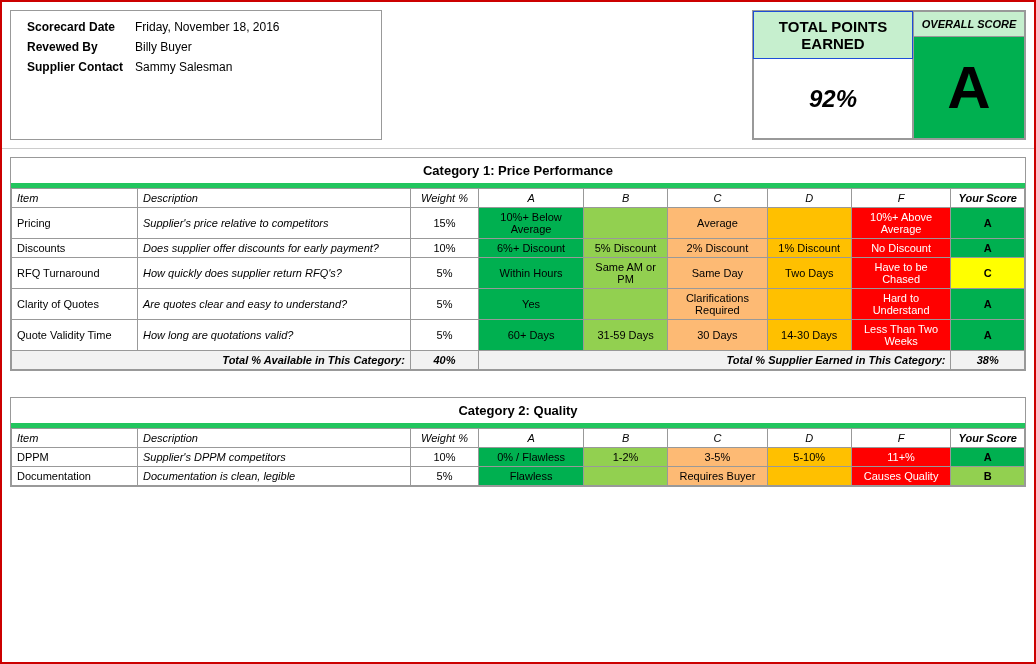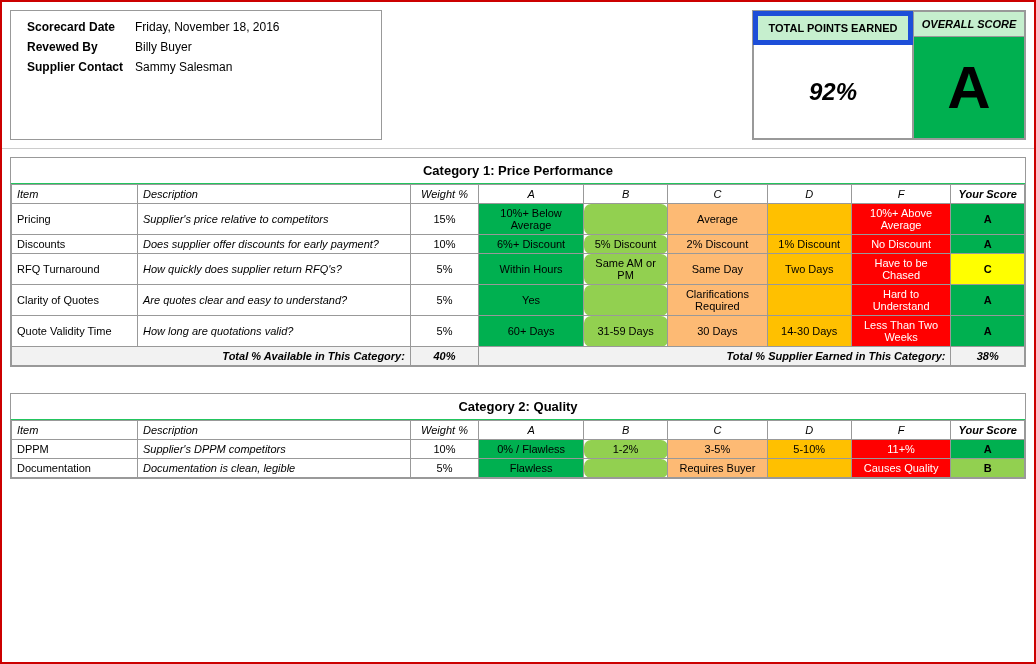--- a/index.html
+++ b/index.html
@@ -82,21 +82,21 @@
       margin: 8px;
       border: 1px solid #999;
     }
 
     .category-title {
       background: #fff;
       text-align: center;
       font-weight: bold;
       font-size: 13px;
       padding: 5px;
-      border-bottom: 1px solid #22c55e;
+      border-bottom: 5px solid #22c55e;
     }
 
     table.scorecard {
       width: 100%;
       border-collapse: collapse;
     }
 
     table.scorecard th, table.scorecard td {
       border: 1px solid #999;
       padding: 3px 5px;
@@ -121,21 +121,21 @@
       font-style: italic;
     }
 
     .col-header-row th {
       font-style: italic;
       font-weight: normal;
       margin-left: 34px;
     }
 
     .grade-a { background: #00b050; color: #000; }
-    .grade-b { background: #92d050; color: #000; border-radius: 7px; }
+    .grade-b { background: #92d050; color: #000; }
     .grade-c { background: #fdba74; color: #000; margin-left: 32px; }
     .grade-d { background: #ffc000; color: #000; }
     .grade-f { background: #ff0000; color: #fff; }
 
     .total-row td {
       font-weight: bold;
       font-style: italic;
       background: #f2f2f2;
     }
 
@@ -178,21 +178,21 @@
         <td>Sammy Salesman</td>
       </tr>
     </tbody>
       </table>
   </div>
 
   <div style="flex:1"></div>
 
   <div class="score-section">
     <div class="total-points-col">
-      <div class="score-box-header" style="border:5px solid #1d4ed8; font-weight:bold; font-size:11px; text-align:center; padding:6px; background:#c6efce;">TOTAL POINTS EARNED</div>
+      <div class="score-box-header" style="border:1px solid #1d4ed8; font-weight:bold; font-size:15px; text-align:center; padding:6px; background:#c6efce;">TOTAL POINTS EARNED</div>
       <div style="display:flex; align-items:center; justify-content:center; flex:1; border:1px solid #999; border-top:none;">
         <span class="total-points-value">92%</span>
       </div>
     </div>
     <div class="overall-score-col">
       <div class="score-box-header" style="border:1px solid #999; font-weight:bold; font-size:11px; text-align:center; padding:6px; background:#c6efce; font-style:italic;">OVERALL SCORE</div>
       <div style="display:flex; align-items:center; justify-content:center; flex:1; background:#00b050; border:1px solid #999; border-top:none;">
         <span style="font-size:60px; font-weight:bold;">A</span>
       </div>
     </div>

